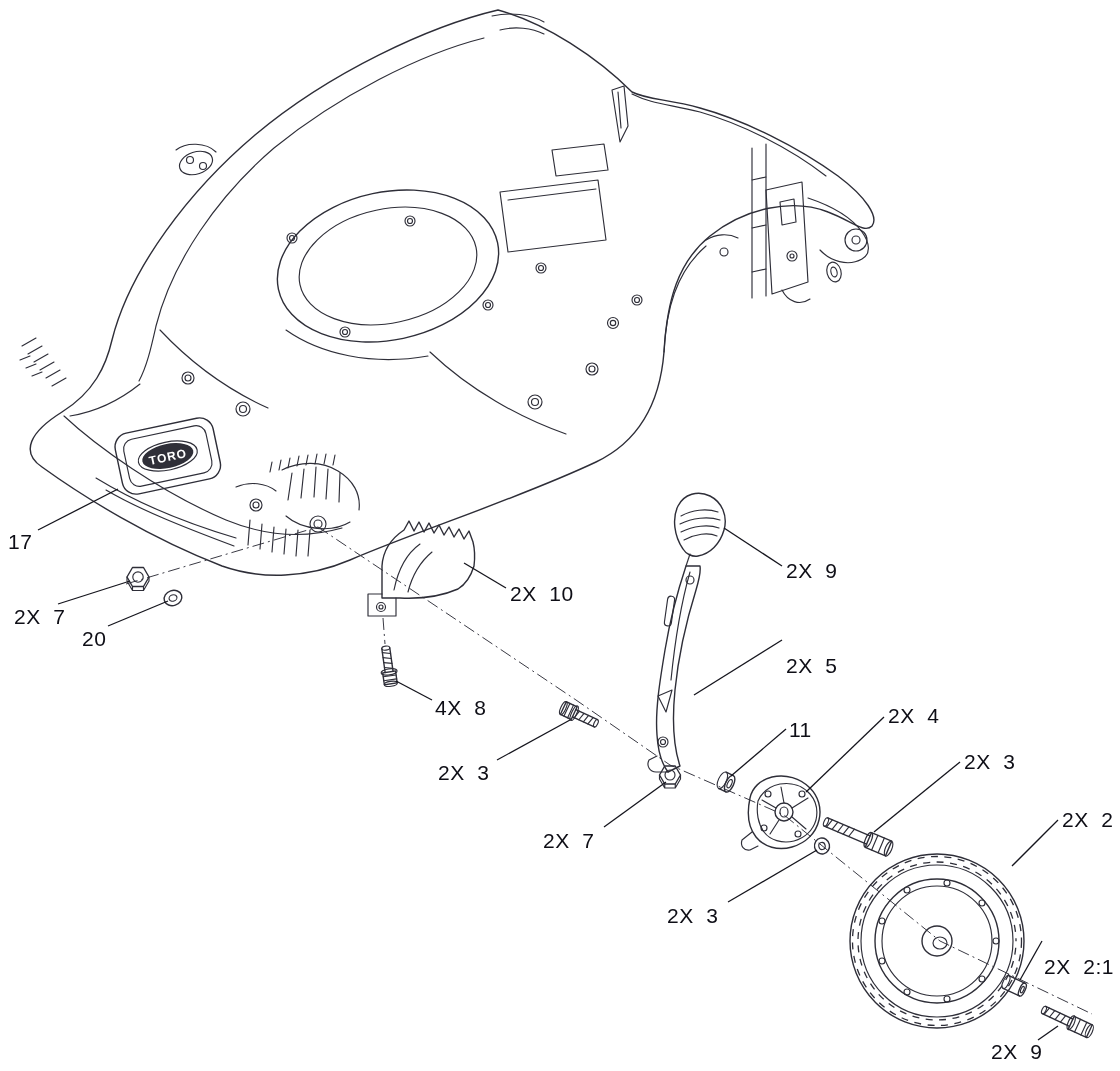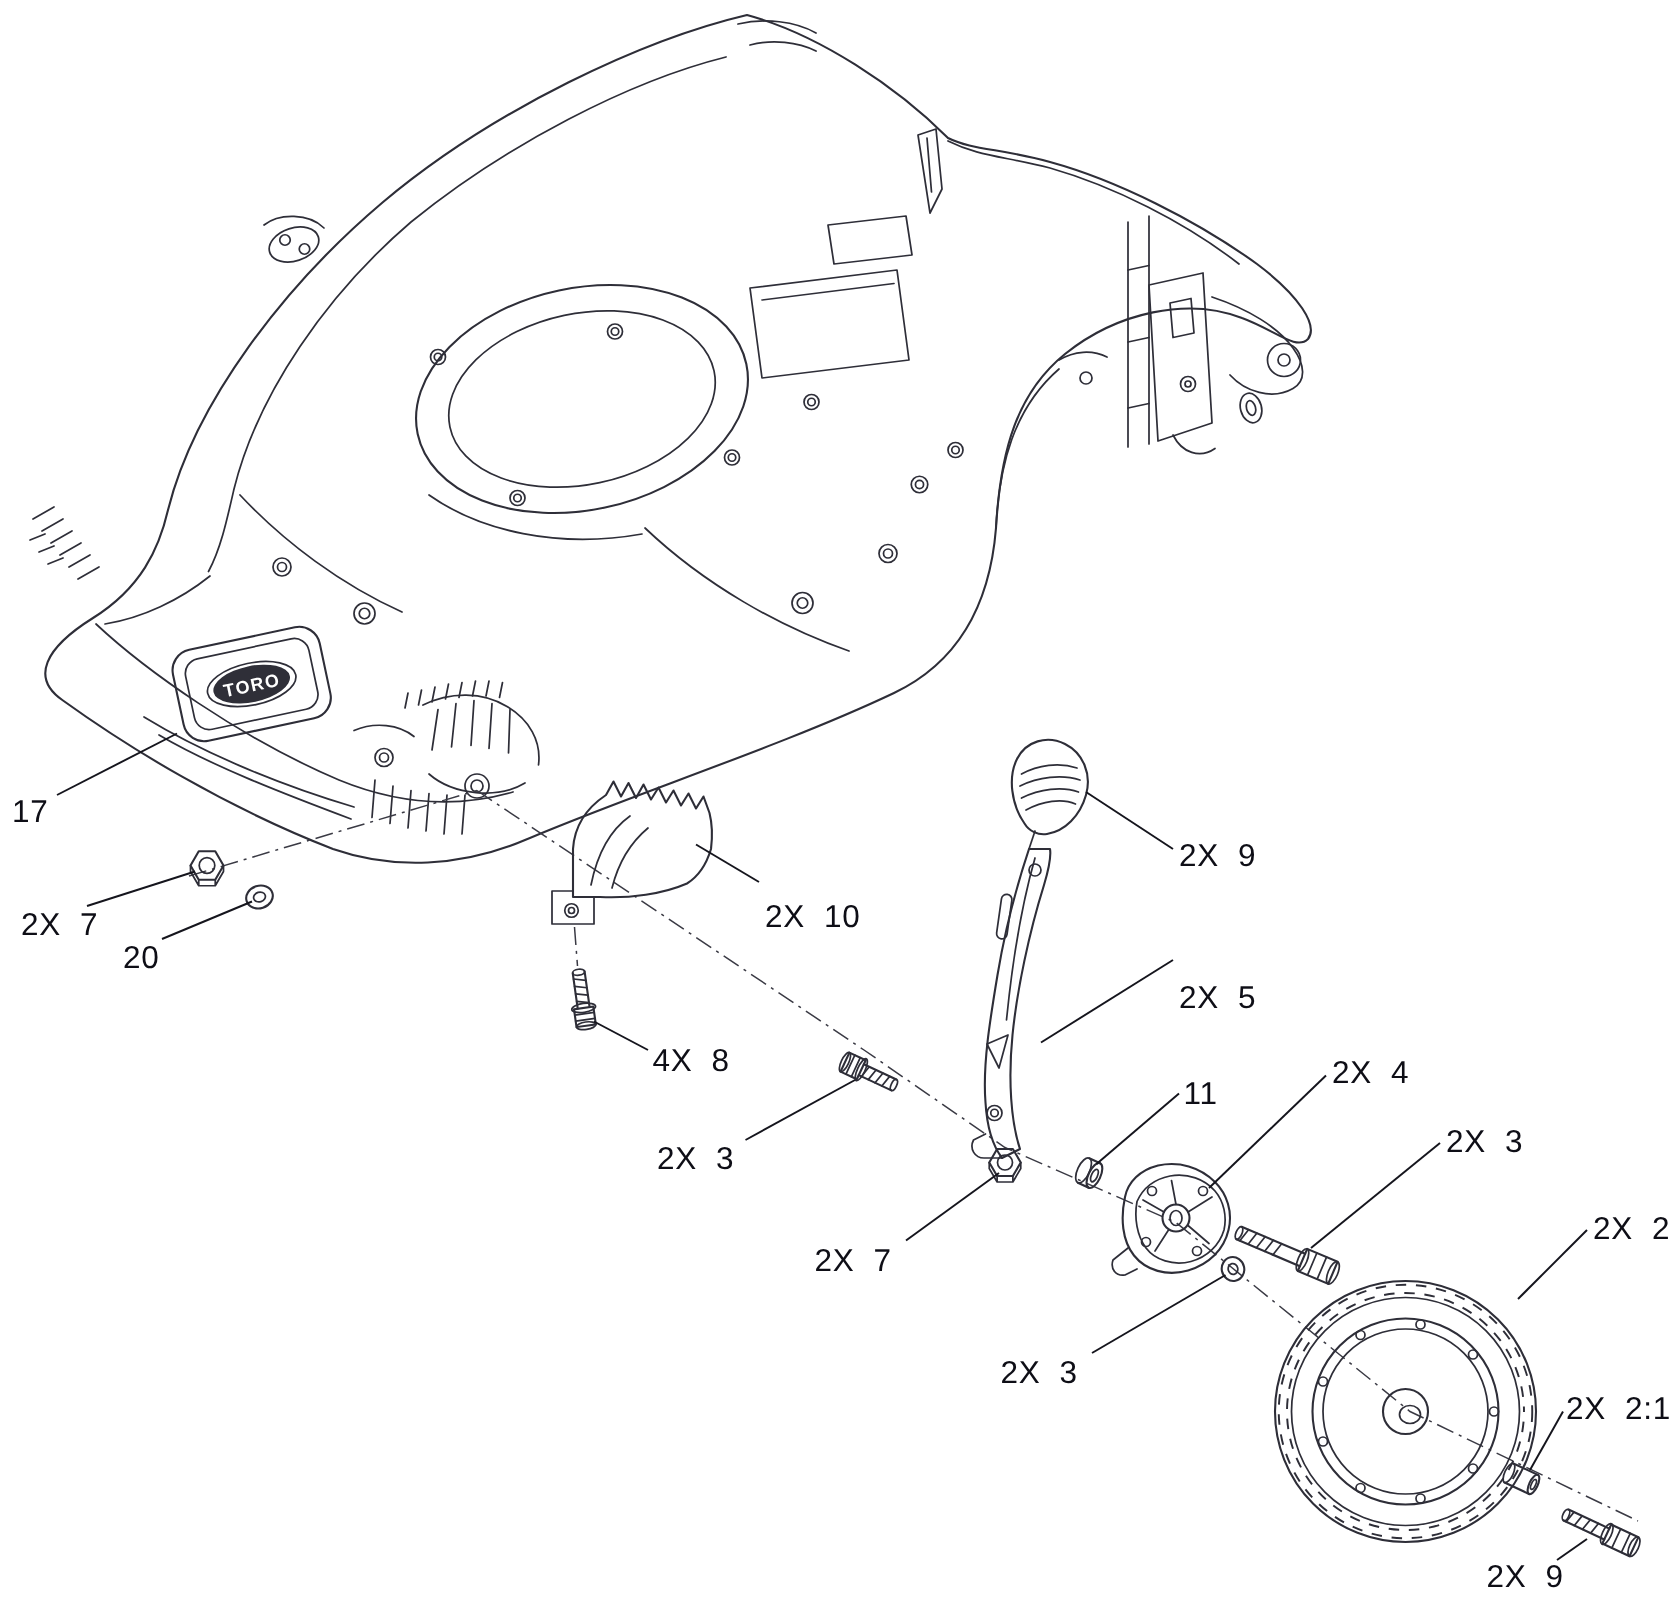--- a/index.html
+++ b/index.html
@@ -301,27 +301,27 @@
       <path class="leader" d="M 1058 820 L 1012 866"></path>
       <path class="leader" d="M 728 902 L 817 850"></path>
       <path class="leader" d="M 1042 941 L 1020 980"></path>
       <path class="leader" d="M 1038 1040 L 1058 1026"></path>
     </g>
   </svg>
 
   <span class="callout" style="left:8px;   top:531px">17</span>
   <span class="callout" style="left:14px;  top:606px">2X  7</span>
   <span class="callout" style="left:82px;  top:628px">20</span>
-  <span class="callout" style="left:510px; top:601px">2X  10</span>
+  <span class="callout" style="left:510px; top:583px">2X  10</span>
   <span class="callout" style="left:435px; top:697px">4X  8</span>
   <span class="callout" style="left:786px; top:560px">2X  9</span>
   <span class="callout" style="left:786px; top:655px">2X  5</span>
   <span class="callout" style="left:438px; top:762px">2X  3</span>
   <span class="callout" style="left:789px; top:719px">11</span>
   <span class="callout" style="left:543px; top:830px">2X  7</span>
   <span class="callout" style="left:888px; top:705px">2X  4</span>
   <span class="callout" style="left:964px; top:751px">2X  3</span>
   <span class="callout" style="left:1062px;top:809px">2X  2</span>
   <span class="callout" style="left:667px; top:905px">2X  3</span>
-  <span class="callout" style="left:1044px;top:929px">2X  2:1</span>
+  <span class="callout" style="left:1044px;top:956px">2X  2:1</span>
   <span class="callout" style="left:991px; top:1041px">2X  9</span>
 
 </div>
 
 </body></html>

